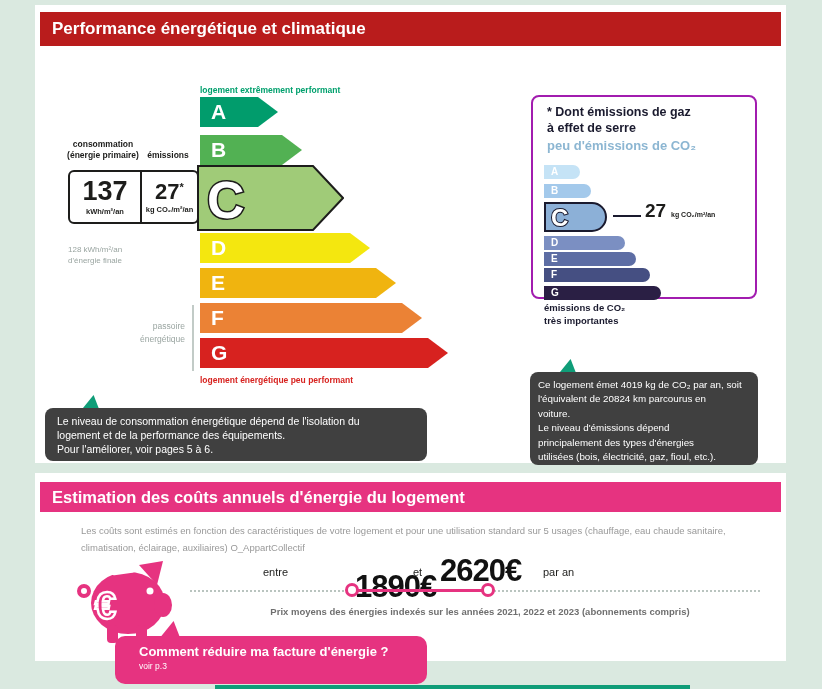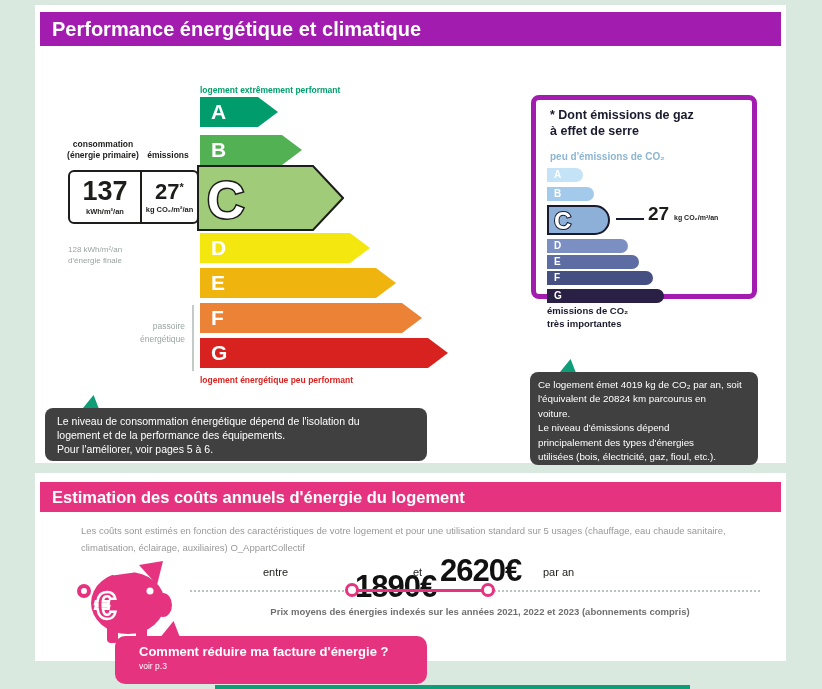--- a/index.html
+++ b/index.html
@@ -6,21 +6,21 @@
   html,body { width:822px; height:689px; }
   body { font-family:"Liberation Sans", sans-serif; background:#dae9e0; position:relative; overflow:hidden; }
   .abs { position:absolute; }
 
   
   #card1 { left:35px; top:5px; width:751px; height:458px; background:#fff; }
   #card2 { left:35px; top:473px; width:751px; height:188px; background:#fff; }
 
   
   .hbar { color:#fff; font-weight:bold; padding-left:12px; }
-  #h1bar { left:5px; top:7px; width:741px; height:34px; background:#a21caf; font-size:20px; line-height:34px; }
+  #h1bar { left:5px; top:7px; width:741px; height:34px; background:#b91c1c; font-size:17px; line-height:34px; }
   #h2bar { left:5px; top:9px; width:741px; height:30px; background:#e63380; font-size:16.5px; line-height:30px; }
 
   
   .cap { font-size:8.5px; font-weight:bold; }
   #dpe-top-cap { left:165px; top:80px; color:#00a06d; }
   #dpe-bot-cap { left:165px; top:370px; color:#d7221f; }
   .dpe-bar { color:#fff; font-weight:bold; font-size:21px; line-height:30px; padding-left:11px; height:30px;
              clip-path:polygon(0 0, calc(100% - 20px) 0, 100% 50%, calc(100% - 20px) 100%, 0 100%); }
   #barA { left:165px; top:92px;  width:78px;  background:#019c6c; }
   #barB { left:165px; top:130px; width:102px; background:#52b153; }
@@ -44,24 +44,24 @@
   #emi-val  { font-size:22px; }
   #emi-val sup { font-size:11px; }
   .unit { font-size:7.5px; font-weight:bold; color:#1d1d1b; margin-top:2px; }
   .grayline { font-size:8px; color:#9aa5a1; }
   #final1 { left:33px; top:240px; }
   #final2 { left:33px; top:251px; }
   #passoire { left:70px; top:315px; width:80px; text-align:right; font-size:8.5px; color:#9aa5a1; line-height:13px; }
   #passoire-line { left:157px; top:300px; width:2px; height:66px; background:#c2cbc7; }
 
   
-  #ges-box { left:496px; top:90px; width:226px; height:204px; background:#fff; border:5px solid #a21caf; border-radius:8px; }
+  #ges-box { left:496px; top:90px; width:226px; height:204px; background:#fff; border:2px solid #a21caf; border-radius:8px; }
   .ges-title { left:14px; font-size:12.5px; font-weight:bold; color:#1a1a2e; }
   #ges-t1 { top:8px; } #ges-t2 { top:24px; }
-  #ges-peu { left:14px; top:51px; font-size:10px; font-weight:bold; color:#8cb6d2; }
+  #ges-peu { left:14px; top:41px; font-size:13px; font-weight:bold; color:#8cb6d2; }
   .ges-bar { left:11px; height:14px; border-radius:0 8px 8px 0; color:#fff; font-size:10px; font-weight:bold; line-height:14px; padding-left:7px; }
   #gbarA { top:68px;  width:36px;  background:#c5e3f6; }
   #gbarB { top:87px;  width:47px;  background:#a3c9eb; }
   #gbarC { top:105px; width:63px;  height:30px; background:#8cb0d7; border:2px solid #1a1a2e; border-radius:0 15px 15px 0; padding:0; }
   #gbarD { top:139px; width:81px;  background:#7b8fc2; }
   #gbarE { top:155px; width:92px;  background:#5d6da4; }
   #gbarF { top:171px; width:106px; background:#454f82; }
   #gbarG { top:189px; width:117px; background:#2a1f44; }
   #ges-dash { left:80px; top:118px; width:28px; height:2px; background:#1a1a2e; }
   #ges-val { left:112px; top:103px; font-size:19px; font-weight:bold; color:#1d1d1b; }

